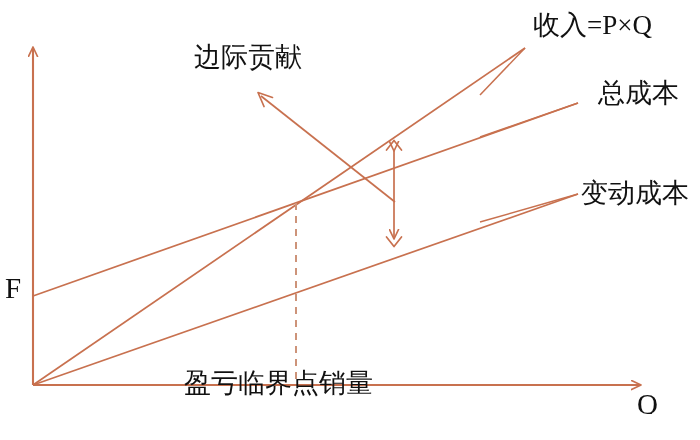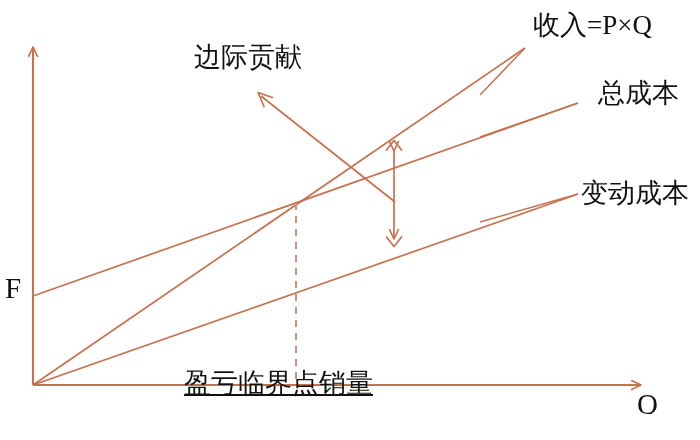--- a/index.html
+++ b/index.html
@@ -33,21 +33,21 @@
     font-size: 27px;
     letter-spacing: 0px;
   }
   .label-axis {
     font-size: 29px;
   }
   #label-revenue   { left: 533px; top: 10px; }
   #label-totalcost { left: 581px; top: 78px; margin-left: 17px; }
   #label-varcost   { left: 581px; top: 178px; }
   #label-margin    { left: 194px; top: 42px; }
-  #label-breakeven { left: 184px; top: 368px; text-decoration: underline; }
+  #label-breakeven { left: 184px; top: 368px; }
   #label-f         { left: 5px;   top: 272px; }
   #label-q         { left: 637px; top: 388px; }
 </style>
 </head>
 <body>
 
 <div id="canvas">
 
   <svg id="diagram-svg" viewBox="0 0 700 440">
     <defs>

